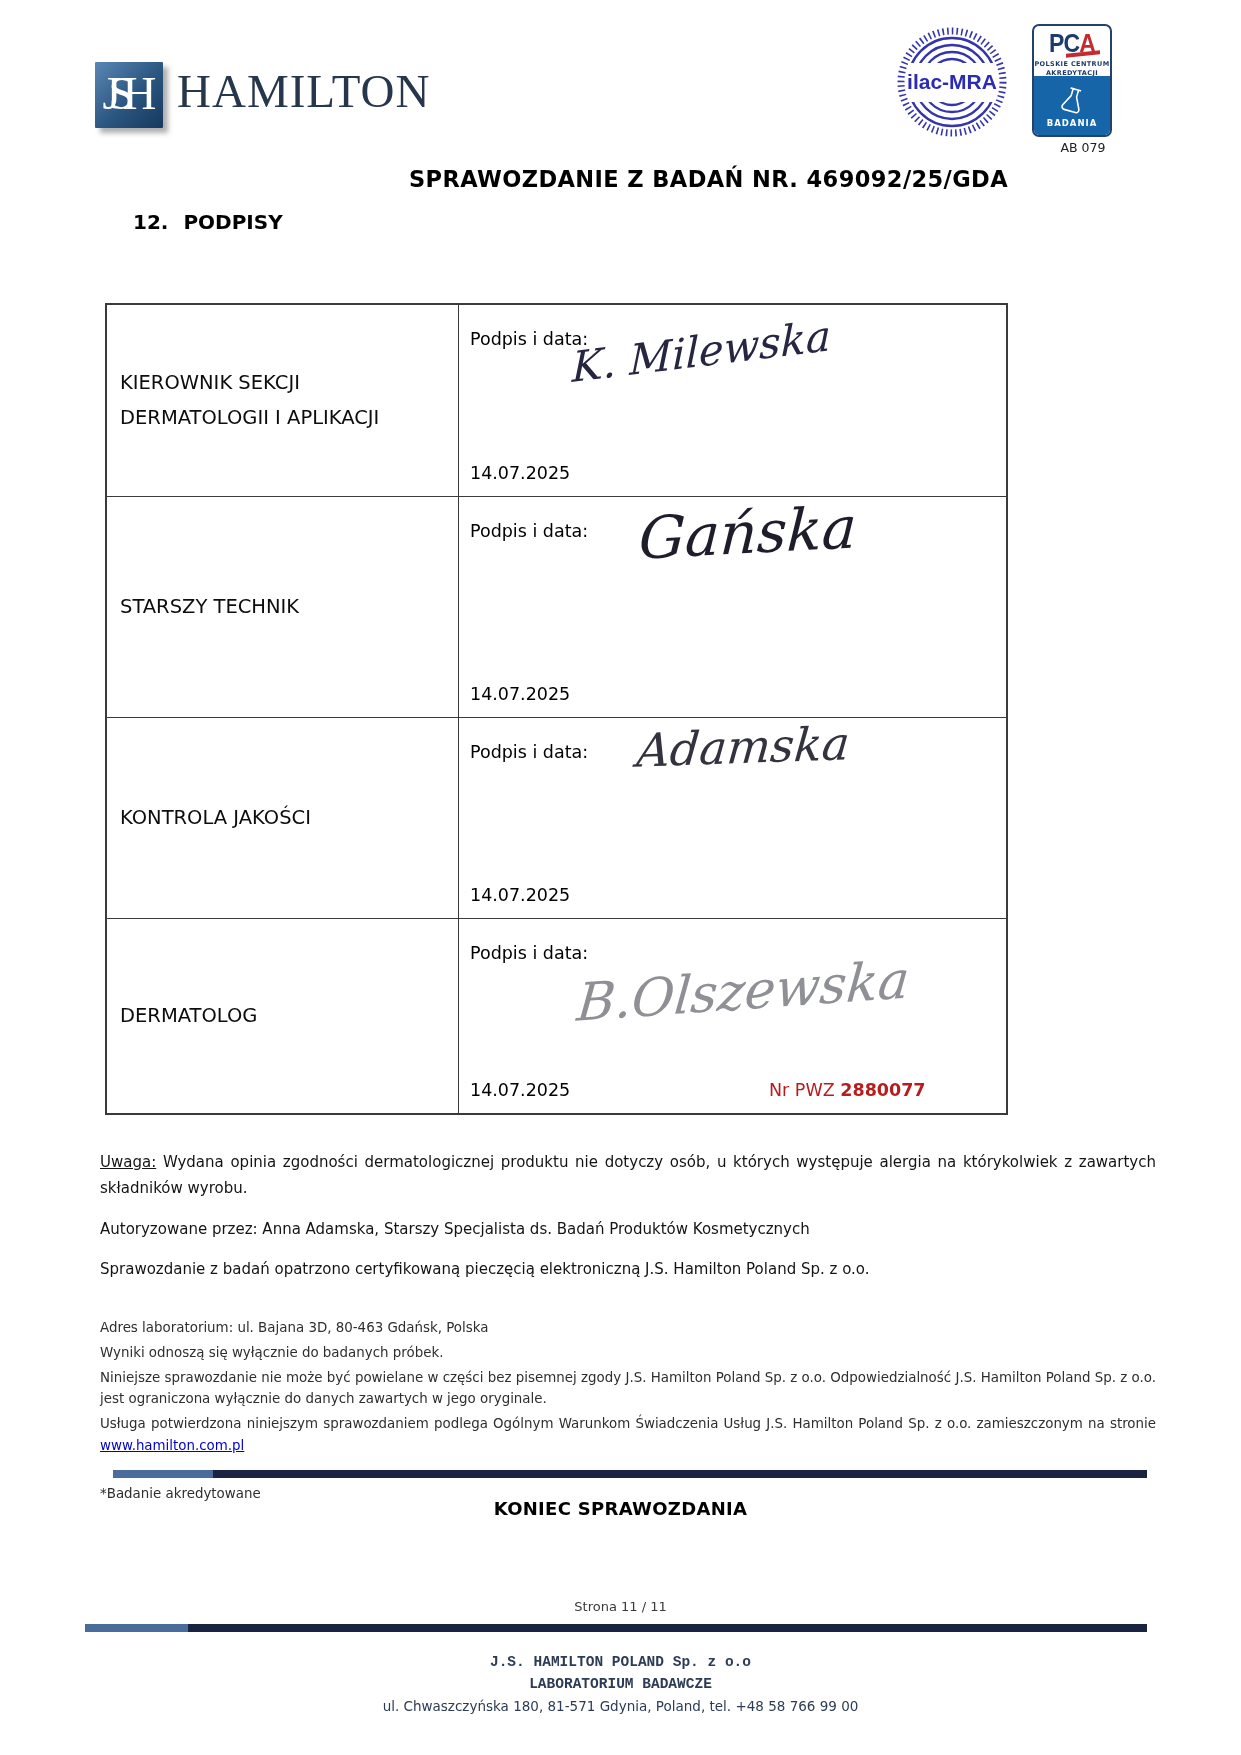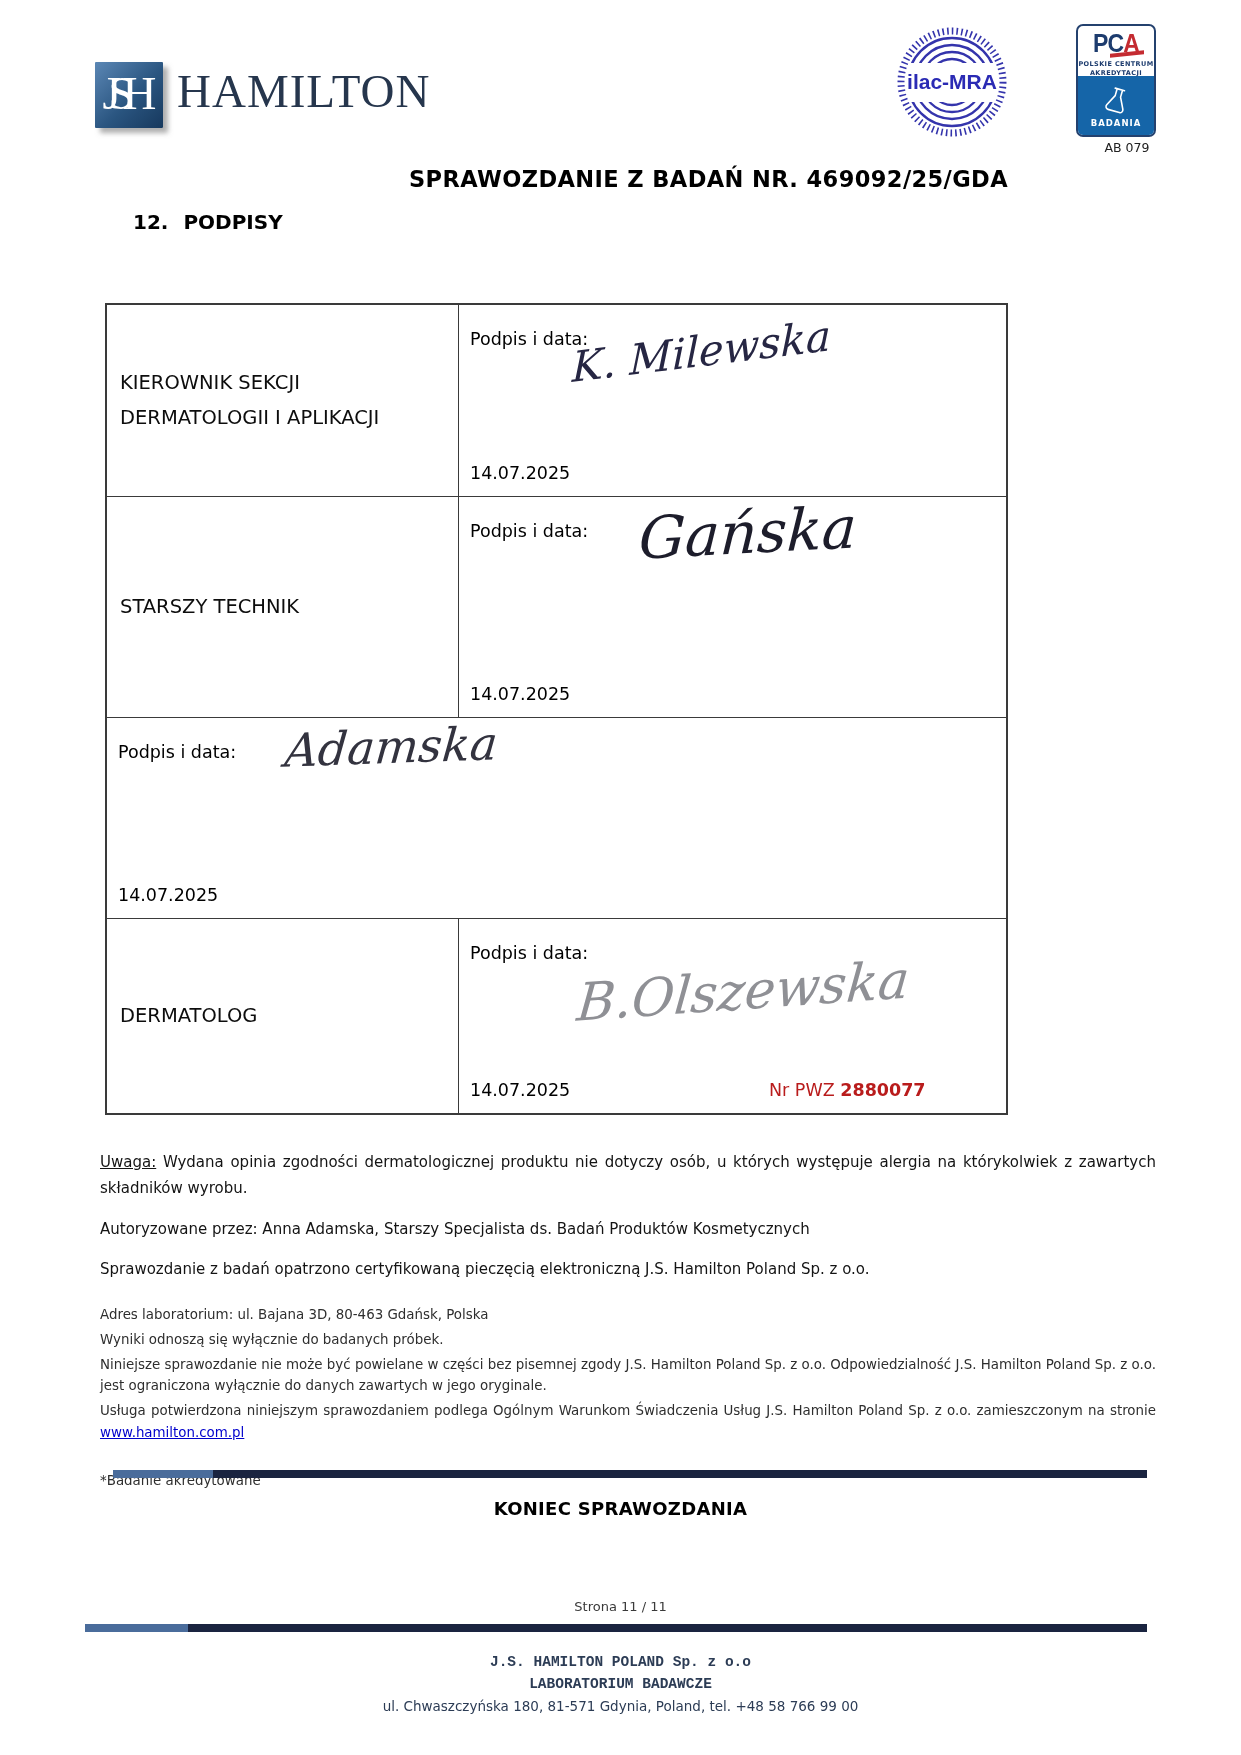--- a/index.html
+++ b/index.html
@@ -22,21 +22,21 @@
     font-family: "Liberation Serif", "DejaVu Serif", serif;
     font-size: 47px; color: #fff; letter-spacing: -0.26em;
     padding-right: 0.24em; padding-bottom: 4px;
   }
   .brand {
     position: absolute; left: 177px; top: 64px;
     font-family: "Liberation Serif", "DejaVu Serif", serif;
     font-size: 47px; color: #26364d; letter-spacing: 1px; white-space: nowrap;
   }
   .ilac { position: absolute; left: 896px; top: 26px; width: 112px; height: 112px; }
-  .pca-wrap { position: absolute; left: 1032px; top: 24px; width: 102px; text-align: center; margin-left: 44px; }
+  .pca-wrap { position: absolute; left: 1032px; top: 24px; width: 102px; text-align: center; }
   .pca-box {
     width: 80px; height: 113px; border: 2px solid #24416e; border-radius: 7px;
     overflow: hidden; background: #fff; display: flex; flex-direction: column;
   }
   .pca-top { position: relative; height: 50px; padding-top: 5px; }
   .pca-letters {
     font-weight: bold; font-size: 25px; letter-spacing: -1px; line-height: 1;
     font-family: "Liberation Sans", sans-serif; transform: scaleX(.92);
   }
   .pca-pc { color: #1d3c6e; }
@@ -88,21 +88,21 @@
   .sig-3 { left: 178px; top: 2px;  font-size: 46px; color: #33333f;
     transform: rotate(-2deg) skewX(-7deg); }
   .sig-4 { left: 118px; top: 42px; font-size: 52px; color: #8f9095;
     transform: rotate(-4deg) skewX(-9deg); }
 
   
   .notes { position: absolute; left: 100px; top: 1150px; width: 1056px; }
   .note { font-size: 15px; line-height: 1.72; color: #141414; margin-bottom: 15px;
     text-align: justify; }
   .note .u { text-decoration: underline; }
-  .legal { margin-top: 21px; font-size: 13.4px; line-height: 1.62; color: #2e2e2e; }
+  .legal { margin-top: 34px; font-size: 13.4px; line-height: 1.62; color: #2e2e2e; }
   .legal p { margin-bottom: 3px; }
   .legal .just { text-align: justify; }
   .legal a { color: #0000cc; text-decoration: underline; }
   .accredited { margin-top: 27px !important; }
 
   
   .bar { position: absolute; height: 8px; background: #1a2440; }
   .bar .lead { position: absolute; left: 0; top: 0; height: 100%; background: #4a6c9b; }
   .bar-1 { left: 113px; top: 1470px; width: 1034px; }
   .bar-1 .lead { width: 100px; }
@@ -194,20 +194,23 @@
         <div>STARSZY TECHNIK</div>
       </div>
       <div class="sig-cell">
         <div class="podpis-label">Podpis i data:</div>
         <div class="signature sig-2">Gańska</div>
         <div class="sig-date">14.07.2025</div>
       </div>
     </div>
 
     <div class="sig-row r3">
+      <div class="role-cell">
+        <div>KONTROLA JAKOŚCI</div>
+      </div>
       <div class="sig-cell">
         <div class="podpis-label">Podpis i data:</div>
         <div class="signature sig-3">Adamska</div>
         <div class="sig-date">14.07.2025</div>
       </div>
     </div>
 
     <div class="sig-row r4">
       <div class="role-cell">
         <div>DERMATOLOG</div>

